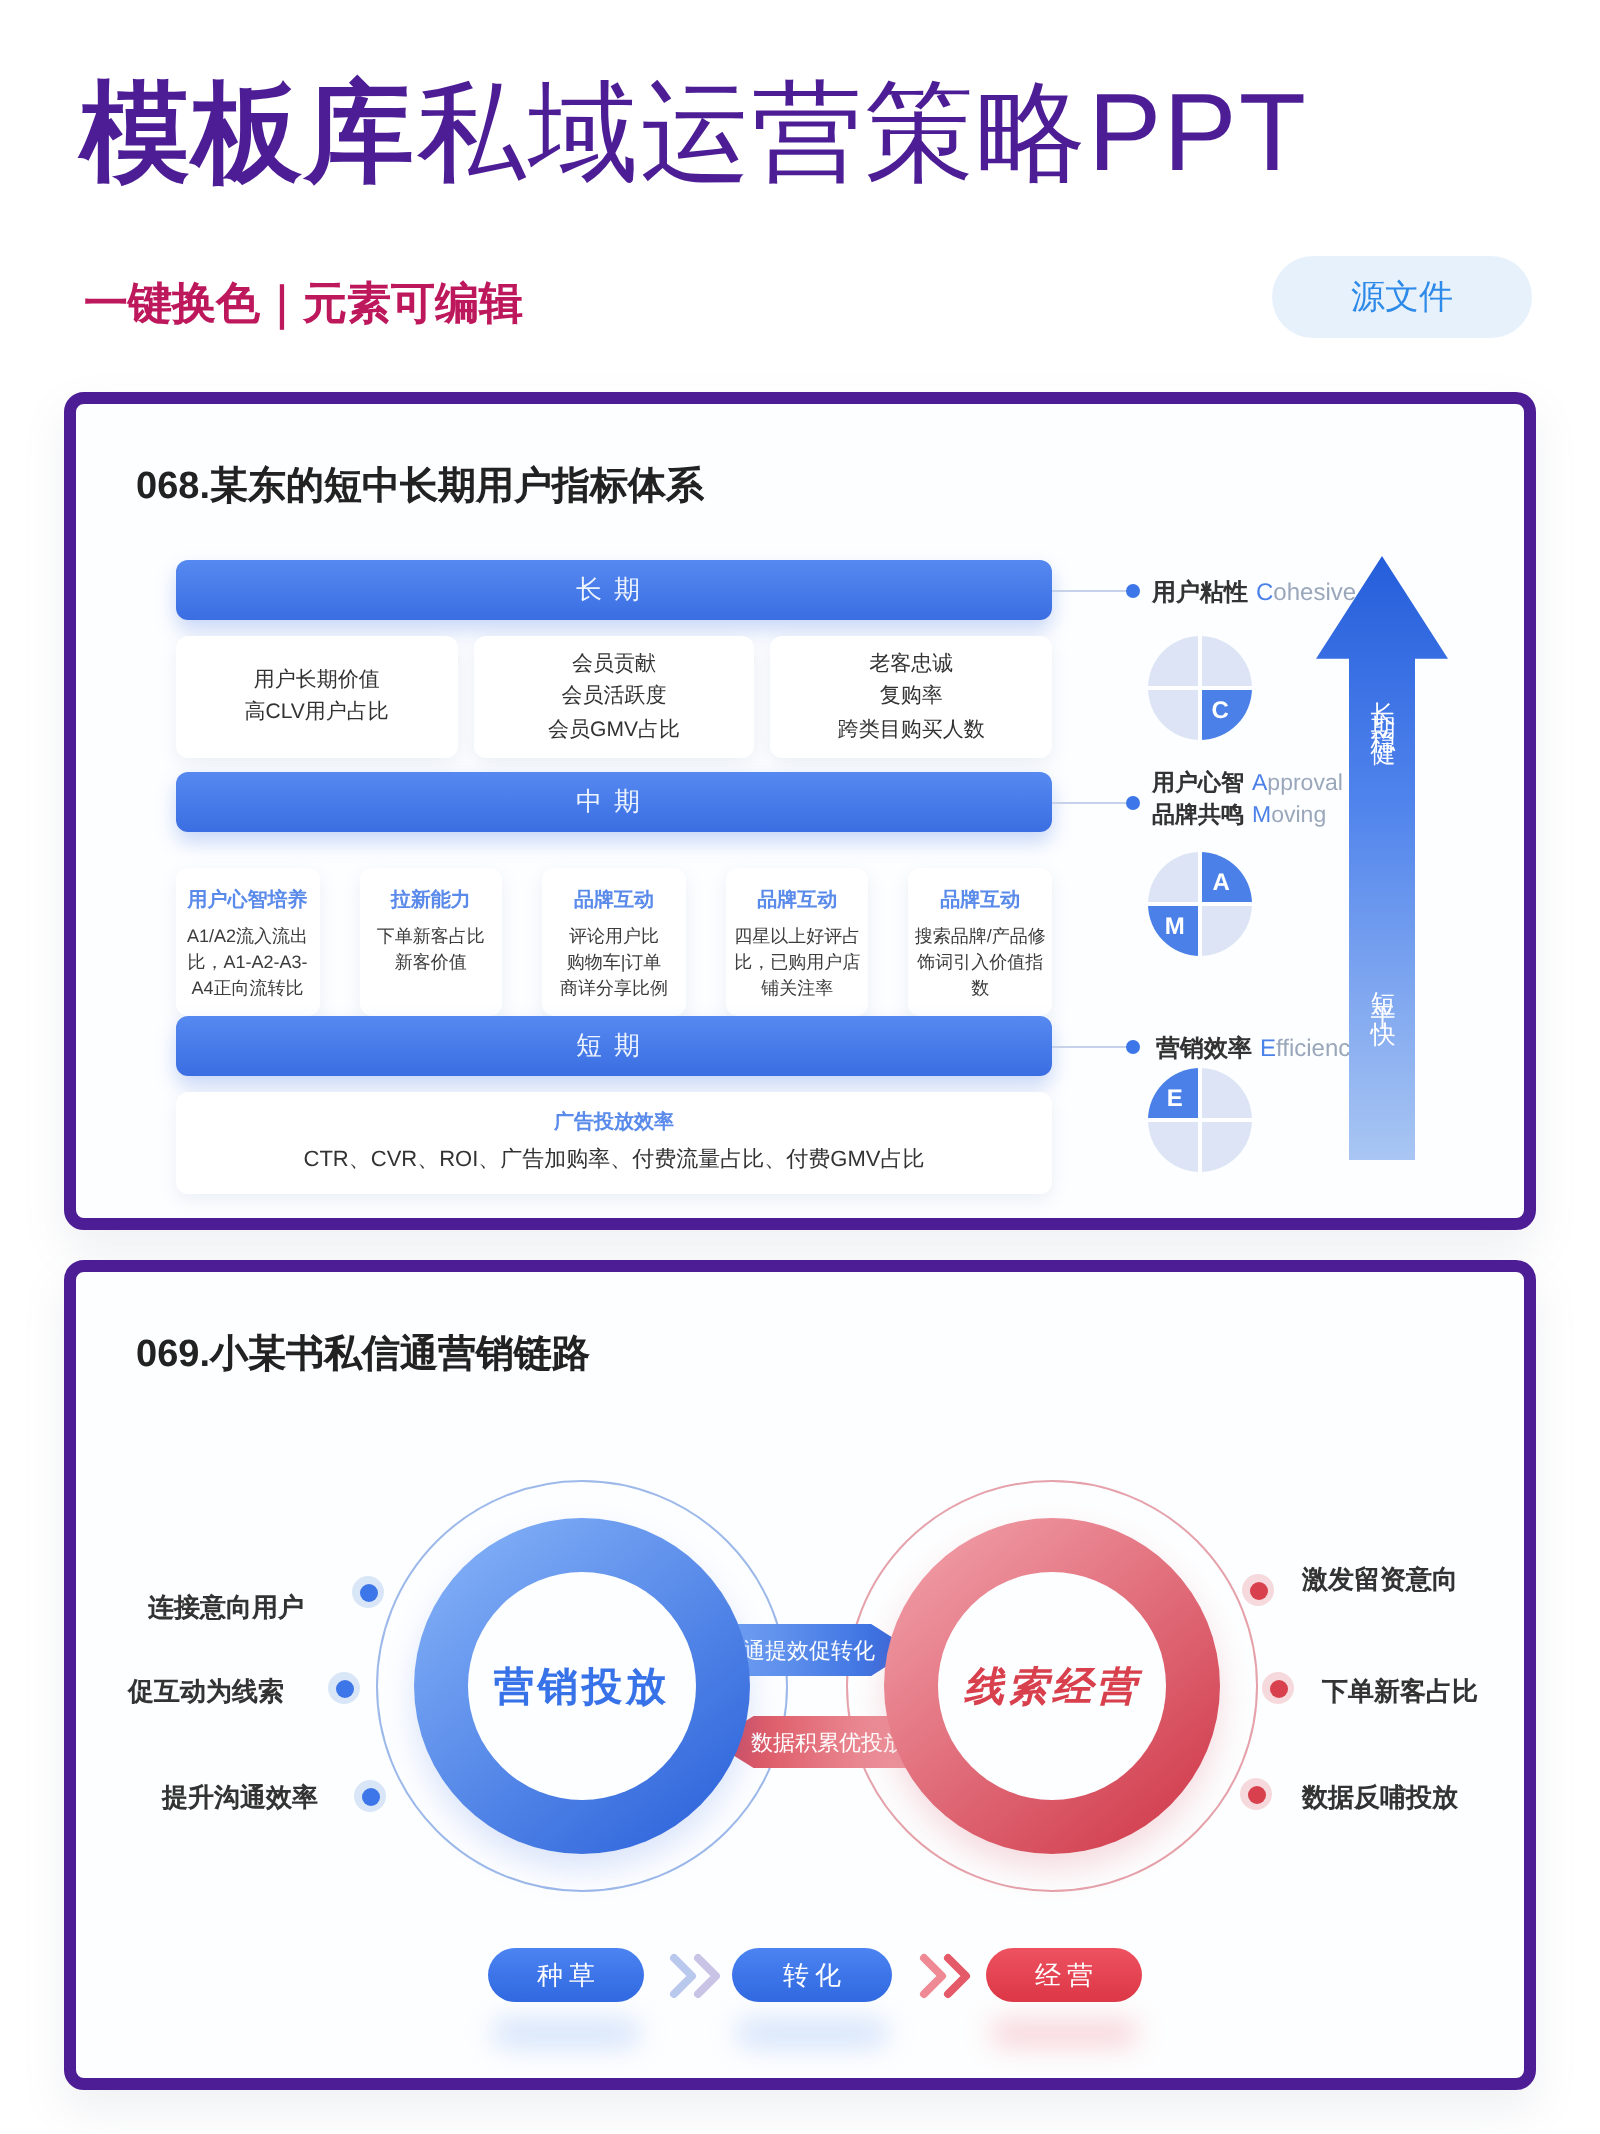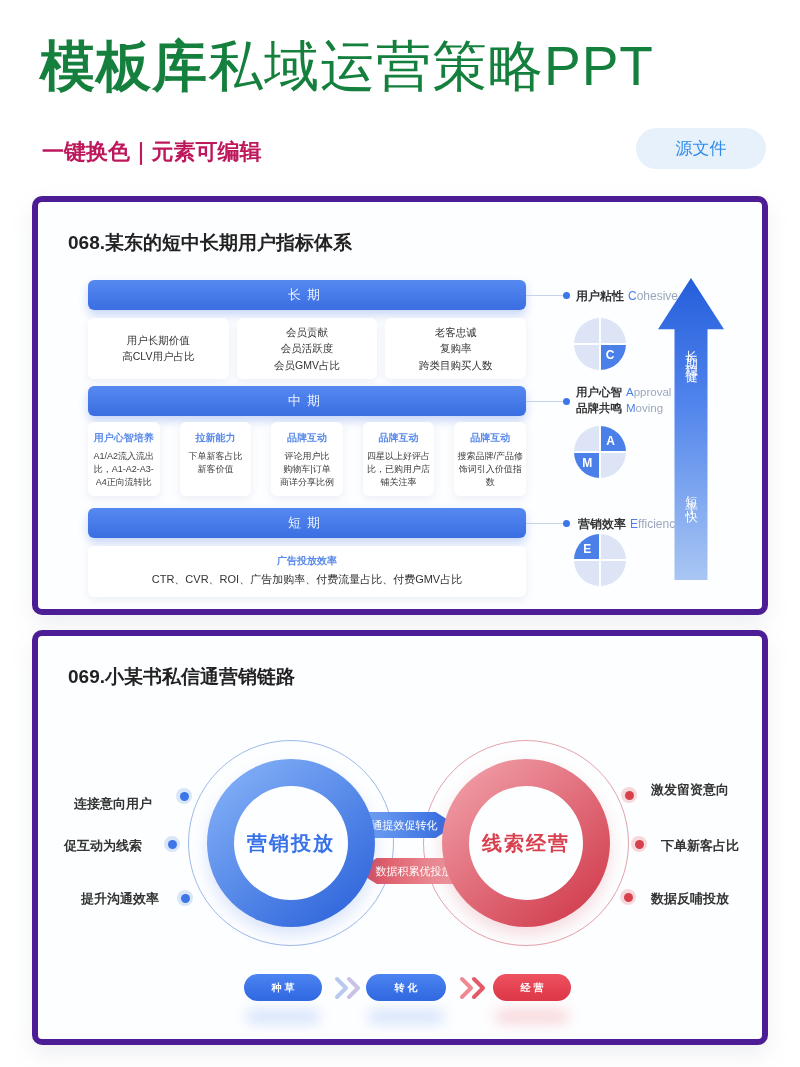--- a/index.html
+++ b/index.html
@@ -1,21 +1,21 @@
 <!DOCTYPE html>
 <html><head>
 <meta charset="utf-8">
 <style>
   * { margin:0; padding:0; box-sizing:border-box; }
   html,body { background:#ffffff; }
   body { font-family:"Liberation Sans","DejaVu Sans",sans-serif; }
   .page { position:relative; width:800px; height:1067px; background:#ffffff; overflow:hidden; }
 
   
-  .h-title { position:absolute; left:40px; top:30px; font-size:55px; color:#15803d; white-space:nowrap; letter-spacing:1px; }
+  .h-title { position:absolute; left:40px; top:30px; font-size:55px; color:#4c1d95; white-space:nowrap; letter-spacing:1px; }
   .h-title .bold { font-weight:900; }
   .h-title .rest { font-weight:500; }
   .subtitle { position:absolute; left:42px; top:137px; font-size:22px; font-weight:700; color:#be185d; }
   .source-btn { position:absolute; left:636px; top:128px; width:130px; height:41px; border-radius:21px;
     background:#e7f1fc; color:#2e8ae8; font-size:17px; font-weight:500;
     display:flex; align-items:center; justify-content:center; border:none; cursor:pointer; }
 
   
   .slide { position:absolute; left:32px; width:736px; background:#fdfeff; border:6px solid #4c1d95;
     border-radius:10px; box-shadow:0 10px 22px rgba(120,130,160,.12); }
@@ -28,21 +28,21 @@
     background:linear-gradient(180deg,#5689f0,#3a6ee2); color:#eef4ff;
     display:flex; align-items:center; justify-content:center;
     font-size:13px; letter-spacing:6px; font-weight:500; box-shadow:0 5px 10px rgba(60,110,226,.28); }
   .bar-long { top:78px; } .bar-mid { top:184px; } .bar-short { top:306px; }
 
   .long-row { position:absolute; left:50px; top:116px; width:438px; display:flex; gap:8px; }
   .long-card { flex:1; background:#ffffff; border-radius:6px; box-shadow:0 3px 9px rgba(100,120,170,.12);
     min-height:56px; display:flex; align-items:center; justify-content:center;
     font-size:10.5px; color:#333; text-align:center; white-space:pre-line; line-height:1.55; padding:6px 4px; }
 
-  .mid-row { position:absolute; left:50px; top:220px; width:438px; display:flex; gap:20px; }
+  .mid-row { position:absolute; left:50px; top:232px; width:438px; display:flex; gap:20px; }
   .mid-card { flex:1; background:#ffffff; border-radius:6px; box-shadow:0 3px 9px rgba(100,120,170,.12);
     padding:9px 3px 7px; text-align:center; min-height:70px; }
   .mid-card .t { font-size:10px; color:#5b8bea; font-weight:700; margin-bottom:5px; }
   .mid-card .b { font-size:9px; color:#3c3c3c; line-height:1.45; white-space:pre-line; }
 
   .short-card { position:absolute; left:50px; top:344px; width:438px; background:#ffffff; border-radius:6px;
     box-shadow:0 3px 9px rgba(100,120,170,.12); text-align:center; padding:8px 0 10px; }
   .short-card .t { font-size:10px; color:#5b8bea; font-weight:700; margin-bottom:4px; }
   .short-card .b { font-size:11px; color:#333; }
 
@@ -80,41 +80,41 @@
 
   
   .thin-circle { position:absolute; border-radius:50%; width:206px; height:206px; top:104px; }
   .tc-left { left:150px; border:1px solid #9db9ea; }
   .tc-right { left:385px; border:1px solid #e5a2ab; }
 
   .ring { position:absolute; width:168px; height:168px; border-radius:50%; top:123px; z-index:2;
     display:flex; align-items:center; justify-content:center; }
   .ring::before { content:''; position:absolute; inset:27px; background:#fdfeff; border-radius:50%; }
   .ring-left { left:169px; background:linear-gradient(140deg,#85b2f8 5%,#2b62da 95%); box-shadow:0 8px 16px rgba(60,110,226,.18); }
-  .ring-right { left:404px; background:linear-gradient(140deg,#f1a0a9 5%,#d0394a 95%); box-shadow:0 8px 16px rgba(210,60,75,.18); }
+  .ring-right { left:404px; background:linear-gradient(140deg,#f1a0a9 5%,#d0394a 95%); box-shadow:0 8px 16px rgba(210,60,75,.18);font-style:italic; }
   .ring-label { position:relative; z-index:1; font-size:20px; font-weight:800; letter-spacing:2px; }
   .ring-left .ring-label { color:#3872e8; }
   .ring-right .ring-label { color:#d8404e; }
 
   .mid-arrow { position:absolute; height:26px; display:flex; align-items:center; justify-content:center;
     color:#fff; font-size:11px; z-index:1; white-space:nowrap; }
   .ma-forward { left:316px; top:176px; width:102px; background:linear-gradient(90deg,#7aa8f5,#2f66dd);
     clip-path:polygon(0 0,80% 0,100% 50%,80% 100%,0 100%); padding-right:12px; }
   .ma-backward { left:318px; top:222px; width:104px; background:linear-gradient(270deg,#f0a2aa,#d84553);
     clip-path:polygon(20% 0,100% 0,100% 100%,20% 100%,0 50%); padding-left:12px; }
 
   .dot { position:absolute; width:16px; height:16px; border-radius:50%; z-index:3;
     display:flex; align-items:center; justify-content:center; }
   .dot::after { content:''; width:9px; height:9px; border-radius:50%; }
   .dot-blue { background:#d9e6f8; } .dot-blue::after { background:#3d76e8; }
   .dot-red { background:#f6d9dc; } .dot-red::after { background:#d8404e; }
 
   .point { position:absolute; font-size:13px; font-weight:600; color:#333; white-space:nowrap; }
 
-  .pill { position:absolute; top:338px; height:27px; border-radius:14px; color:#fff; font-size:10px; font-weight:700;
+  .pill { position:absolute; top:338px; height:27px; border-radius:14px; color:#fff; font-size:13px; font-weight:400;
     display:flex; align-items:center; justify-content:center; letter-spacing:3px; padding-left:3px; }
   .pill-1 { left:206px; width:78px; background:linear-gradient(180deg,#4c84f2,#2f67e0); }
   .pill-2 { left:328px; width:80px; background:linear-gradient(180deg,#4c84f2,#2f67e0); }
   .pill-3 { left:455px; width:78px; background:linear-gradient(180deg,#ee5260,#dc3646); }
 
   .chev { position:absolute; top:339px; width:34px; height:26px; }
   .chev-1 { left:294px; } .chev-2 { left:419px; }
 
   .refl { position:absolute; top:374px; height:13px; border-radius:10px; filter:blur(7px); opacity:.4; }
   .refl-1 { left:208px; width:74px; background:#8fb4f3; }

